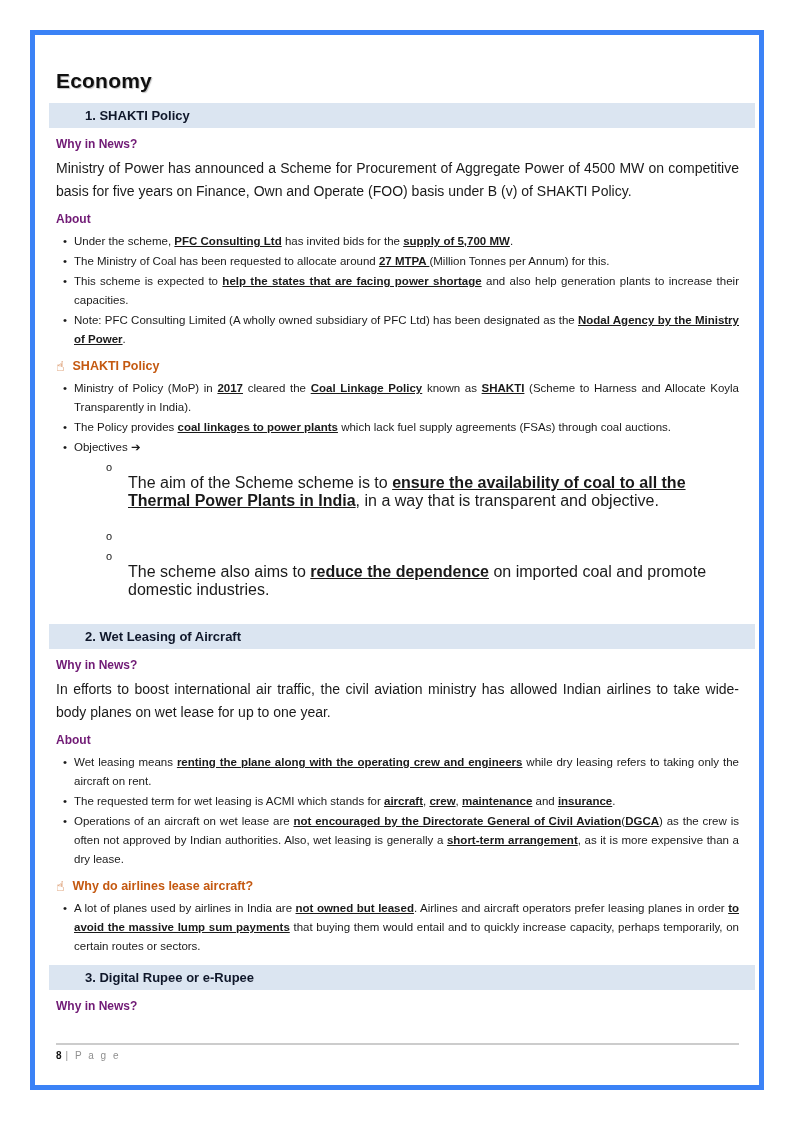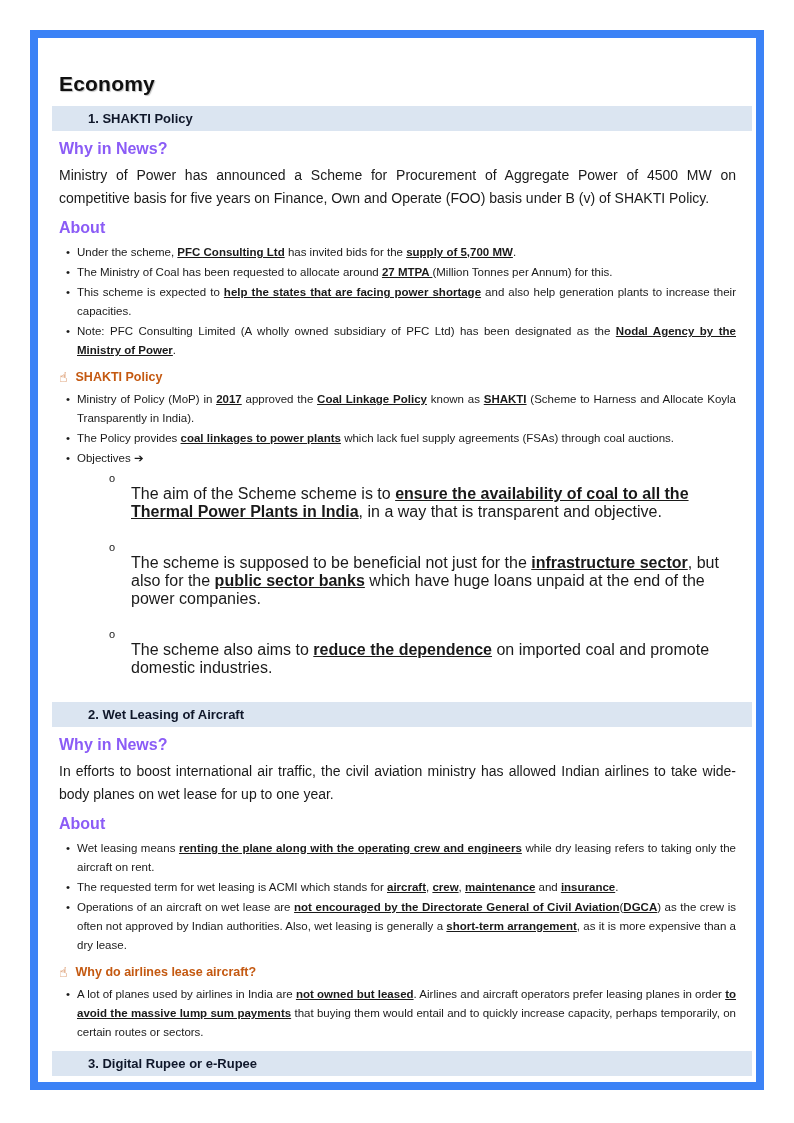--- a/index.html
+++ b/index.html
@@ -5,41 +5,41 @@
   * { box-sizing: border-box; }
   html,body { margin:0; padding:0; }
   body {
     width:794px; height:1123px; background:#ffffff;
     font-family:"Liberation Sans","DejaVu Sans",sans-serif;
     color:#1a1a1a;
   }
   .frame {
     margin:30px 30px 33px 30px;
     height:1060px;
-    border:8px solid #3b82f6;
+    border:5px solid #3b82f6;
     overflow:hidden;
     display:flex; flex-direction:column;
   }
   .content {
     flex:1; display:flex; flex-direction:column;
     padding:34px 20px 24px 21px;
   }
   .doc-title {
     font-size:21px; font-weight:bold; color:#101010;
     margin:0 0 2px 0; letter-spacing:0.2px;
     text-shadow:1px 1px 1px rgba(120,120,120,0.45);
   }
   .bar {
     background:#dbe5f1; color:#0f172a;
     font-size:13px; font-weight:bold;
     padding:5px 0 5px 36px;
     margin:8px -16px 4px -7px;
   }
   .mini {
-    color:#8b5cf6; font-weight:bold; font-size:16px;
+    color:#701a75; font-weight:bold; font-size:12px;
     margin:9px 0 6px 0;
   }
   .lead {
     font-size:14px; line-height:23px; text-align:justify;
     margin:0 0 1px 0;
   }
   .bullets { margin:3px 0 0 0; }
   .bullet { display:flex; margin:0 0 1px 0; }
   .bullet .marker {
     flex:none; width:18px; padding-left:7px;
@@ -106,37 +106,36 @@
       </div>
 
       <div class="subhead">
         <span class="hand">☝</span>
         <span>SHAKTI Policy</span>
       </div>
 
       <div class="bullets">
         <div class="bullet">
           <span class="marker">•</span>
-          <p class="btext"><span>Ministry of Policy (MoP) in </span><span class="b u">2017</span><span> approved the </span><span class="b u">Coal Linkage Policy</span><span> known as </span><span class="b u">SHAKTI</span><span> (Scheme to Harness and Allocate Koyla Transparently in India).</span></p>
+          <p class="btext"><span>Ministry of Policy (MoP) in </span><span class="b u">2017</span><span> cleared the </span><span class="b u">Coal Linkage Policy</span><span> known as </span><span class="b u">SHAKTI</span><span> (Scheme to Harness and Allocate Koyla Transparently in India).</span></p>
         </div>
         <div class="bullet">
           <span class="marker">•</span>
           <p class="btext"><span>The Policy provides </span><span class="b u">coal linkages to power plants</span><span> which lack fuel supply agreements (FSAs) through coal auctions.</span></p>
         </div>
         <div class="bullet">
           <span class="marker">•</span>
           <p class="btext"><span>Objectives </span><span class="b">➔</span></p>
         </div>
         <div class="sub-bullet">
           <span class="marker">o</span>
           <p class="btext"><span>The aim of the Scheme scheme is to </span><span class="b u">ensure the availability of coal to all the Thermal Power Plants in India</span><span>, in a way that is transparent and objective.</span></p>
         </div>
         <div class="sub-bullet">
           <span class="marker">o</span>
-          <p class="btext"><span>The scheme is supposed to be beneficial not just for the </span><span class="b u">infrastructure sector</span><span>, but also for the </span><span class="b u">public sector banks</span><span> which have huge loans unpaid at the end of the power companies.</span></p>
         </div>
         <div class="sub-bullet">
           <span class="marker">o</span>
           <p class="btext"><span>The scheme also aims to </span><span class="b u">reduce the dependence</span><span> on imported coal and promote domestic industries.</span></p>
         </div>
       </div>
     </section>
 
     <section>
       <div class="bar">2. Wet Leasing of Aircraft</div>

